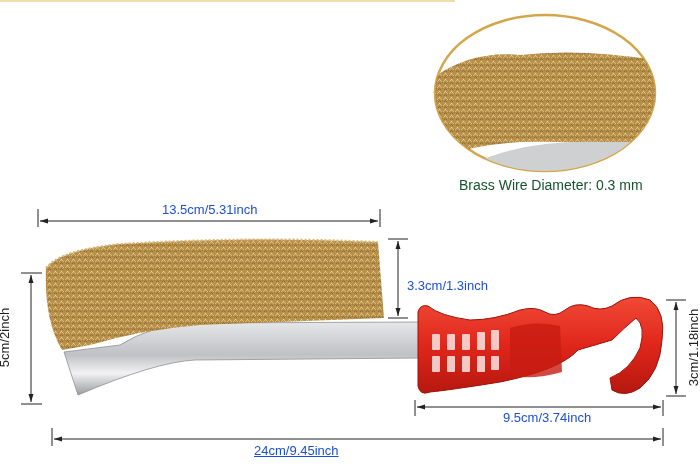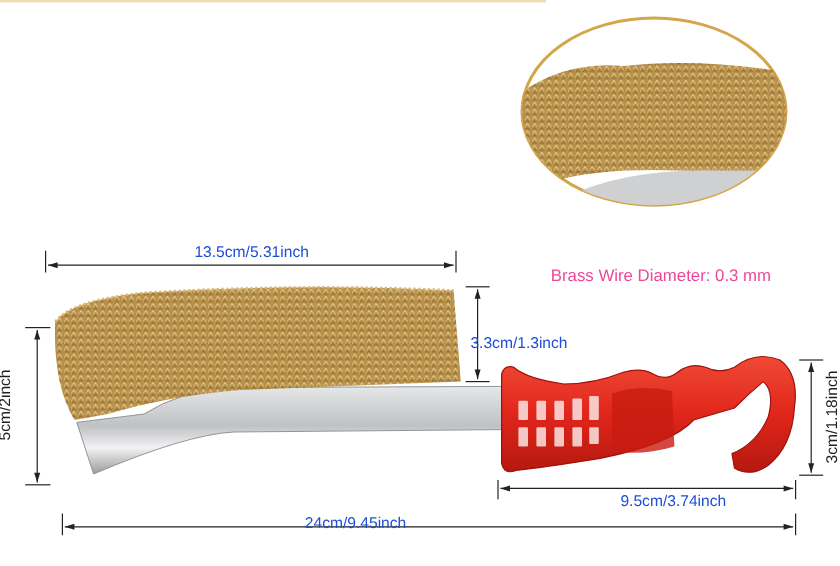--- a/index.html
+++ b/index.html
@@ -1,20 +1,20 @@
 <!DOCTYPE html>
 <html><head>
 <meta charset="utf-8">
 <style>
   html, body { margin: 0; padding: 0; background: #ffffff; }
   body { width: 700px; height: 472px; position: relative; overflow: hidden; font-family: "Liberation Sans", sans-serif; color: #1a1a1a; }
   .topline { position: absolute; left: 0; top: 0; width: 455px; height: 2px; background: #f0dcae; }
   .label { position: absolute; font-size: 13px; white-space: nowrap; color: #1d4ed8; }
   .vlabel { position: absolute; font-size: 13px; white-space: nowrap; color: #1f1f1f; transform-origin: center center; }
-  .caption { position: absolute; font-size: 14px; white-space: nowrap; color: #ec4899; margin-top: 44px; }
+  .caption { position: absolute; font-size: 14px; white-space: nowrap; color: #14532d; }
   svg { position: absolute; left: 0; top: 0; }
 </style>
 </head>
 <body>
 
 <div class="topline"></div>
 
 <svg width="700" height="472" viewBox="0 0 700 472">
   <defs>
     <pattern id="bristle" x="0" y="0" width="6" height="6" patternUnits="userSpaceOnUse">
@@ -112,17 +112,17 @@
     <polygon points="417,407 425,404.5 425,409.5"></polygon>
     <polygon points="661,407 653,404.5 653,409.5"></polygon>
     <polygon points="54,439 62,436.5 62,441.5"></polygon>
     <polygon points="661,439 653,436.5 653,441.5"></polygon>
   </g>
 </svg>
 
 <div class="caption" style="left:459px; top:177px;">Brass Wire Diameter: 0.3 mm</div>
 
 <div class="label" style="left:162px; top:202px;">13.5cm/5.31inch</div>
-<div class="label" style="left:392px; top:278px;">3.3cm/1.3inch</div>
+<div class="label" style="left:407px; top:278px;">3.3cm/1.3inch</div>
 <div class="vlabel" style="left:-36px; top:330px; width:80px; text-align:center; transform: rotate(-90deg);">5cm/2inch</div>
 <div class="vlabel" style="left:643px; top:340px; width:100px; text-align:center; transform: rotate(-90deg);">3cm/1.18inch</div>
-<div class="label" style="left:517px; top:410px;">9.5cm/3.74inch</div>
-<div class="label" style="left:254px; top:428px;">24cm/9.45inch</div>
+<div class="label" style="left:503px; top:410px;">9.5cm/3.74inch</div>
+<div class="label" style="left:254px; top:443px;text-decoration:underline;">24cm/9.45inch</div>
 
 </body></html>

